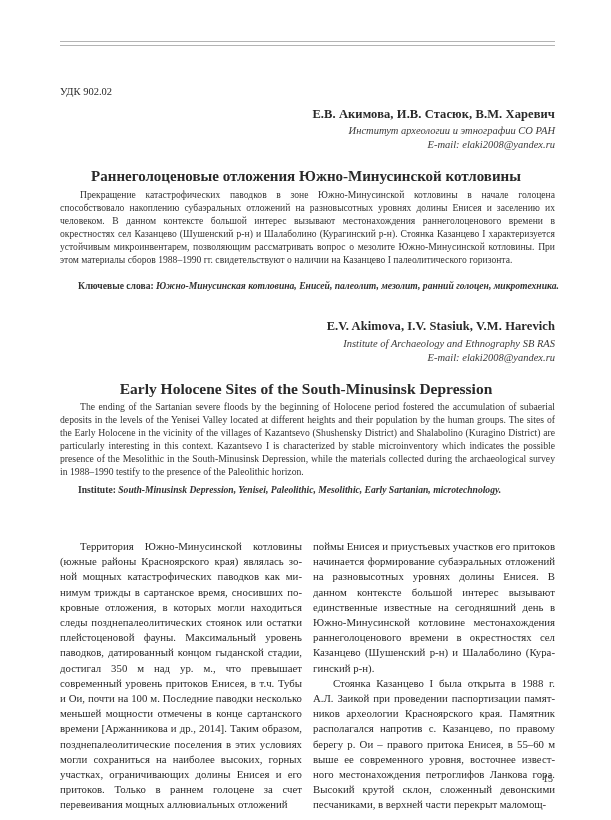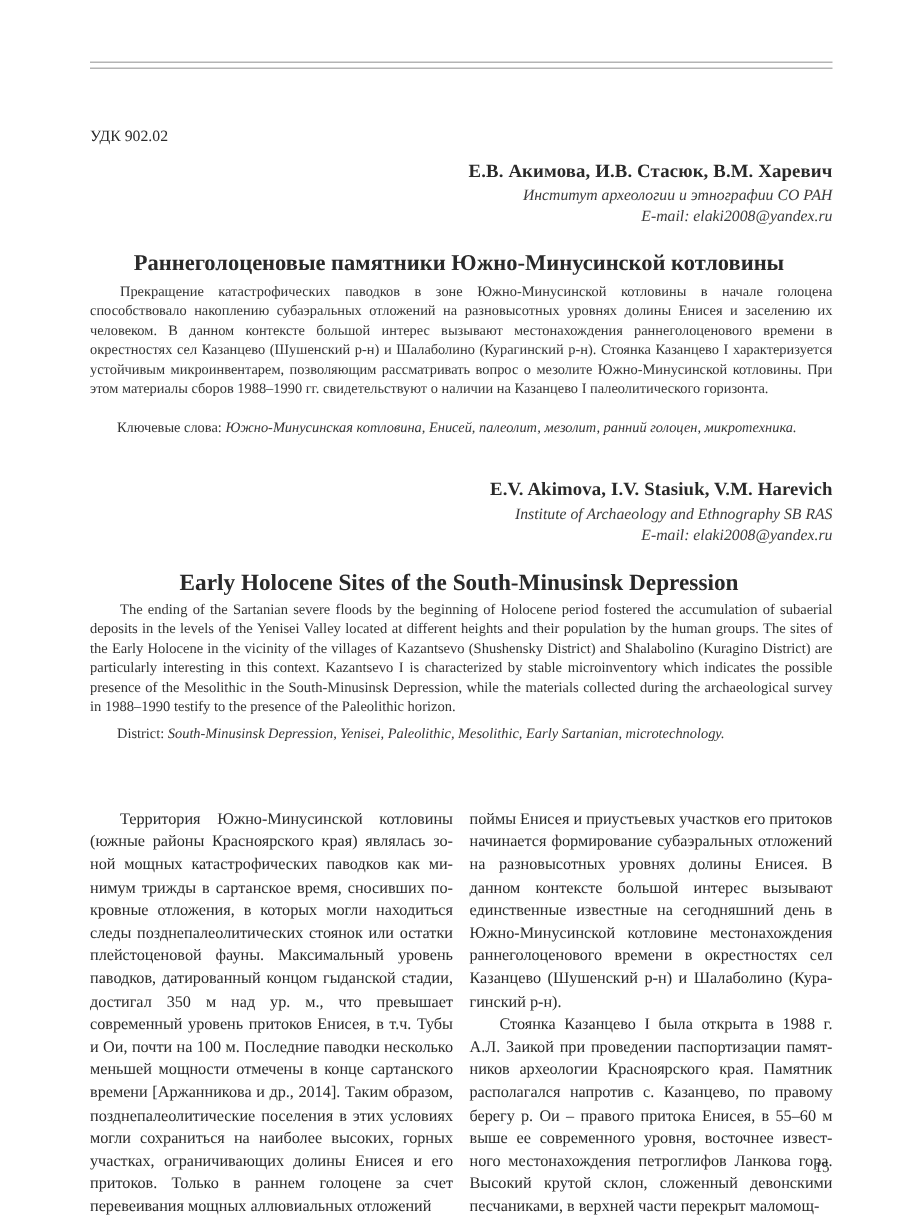--- a/index.html
+++ b/index.html
@@ -34,21 +34,21 @@
     .title-en { top: 380px; font-size: 15.5px; }
     .abstract {
       position: absolute; left: 60px; width: 495px;
       font-size: 9.6px; line-height: 13px; color: #333;
       text-align: justify; text-indent: 20px; margin: 0;
     }
     .abstract-ru { top: 188px; }
     .abstract-en { top: 400px; font-size: 9.7px; }
     .keywords {
       position: absolute; left: 78px; width: 480px;
-      font-size: 9.6px; color: #333; margin: 0; white-space: nowrap;
+      font-size: 9.6px; color: #333; margin: 0; white-space: nowrap; font-weight: bold;
     }
     .keywords-ru { top: 280px; }
     .keywords-en { top: 484px; }
     .kw-values { font-style: italic; }
     .col {
       position: absolute; top: 539px; width: 242px;
       font-size: 10.8px; line-height: 15.2px; color: #2a2a2a;
       text-align: justify; hyphens: manual;
     }
     .col-left { left: 60px; }
@@ -66,37 +66,37 @@
   <div class="top-rule"></div>
 
   <div class="udk">УДК 902.02</div>
 
   <div class="authors">Е.В. Акимова, И.В. Стасюк, В.М. Харевич</div>
   <div class="affil affil-ru">
     <div>Институт археологии и этнографии СО РАН</div>
     <div>E-mail: elaki2008@yandex.ru</div>
   </div>
 
-  <div class="title title-ru">Раннеголоценовые памятники Южно-Минусинской котловины</div>
+  <div class="title title-ru">Раннеголоценовые отложения Южно-Минусинской котловины</div>
   <p class="abstract abstract-ru">Прекращение катастрофических паводков в зоне Южно-Минусинской котловины в начале голоцена способствовало накоплению субаэральных отложений на разновысотных уровнях долины Енисея и заселению их человеком. В данном контексте большой интерес вызывают местонахождения раннеголоценового времени в окрестностях сел Казанцево (Шушенский р-н) и Шалаболино (Курагинский р-н). Стоянка Казанцево I характеризуется устойчивым микроинвентарем, позволяющим рассматривать вопрос о мезолите Южно-Минусинской котловины. При этом материалы сборов 1988–1990 гг. свидетельствуют о наличии на Казанцево I палеолитического горизонта.</p>
   <p class="keywords keywords-ru">
     <span>Ключевые слова:</span>
     <span class="kw-values">Южно-Минусинская котловина, Енисей, палеолит, мезолит, ранний голоцен, микротехника.</span>
   </p>
 
   <div class="authors authors-en">E.V. Akimova, I.V. Stasiuk, V.M. Harevich</div>
   <div class="affil affil-en">
     <div>Institute of Archaeology and Ethnography SB RAS</div>
     <div>E-mail: elaki2008@yandex.ru</div>
   </div>
 
   <div class="title title-en">Early Holocene Sites of the South-Minusinsk Depression</div>
   <p class="abstract abstract-en">The ending of the Sartanian severe floods by the beginning of Holocene period fostered the accumulation of subaerial deposits in the levels of the Yenisei Valley located at different heights and their population by the human groups. The sites of the Early Holocene in the vicinity of the villages of Kazantsevo (Shushensky District) and Shalabolino (Kuragino District) are particularly interesting in this context. Kazantsevo I is characterized by stable microinventory which indicates the possible presence of the Mesolithic in the South-Minusinsk Depression, while the materials collected during the archaeological survey in 1988–1990 testify to the presence of the Paleolithic horizon.</p>
   <p class="keywords keywords-en">
-    <span>District:</span>
+    <span>Institute:</span>
     <span class="kw-values">South-Minusinsk Depression, Yenisei, Paleolithic, Mesolithic, Early Sartanian, microtechnology.</span>
   </p>
 
   <div class="col col-left">
     <p class="indent">Территория Южно-Минусинской котловины (южные районы Красноярского края) являлась зо­ной мощных катастрофических паводков как ми­нимум трижды в сартанское время, сносивших по­кровные отложения, в которых могли находиться следы позднепалеолитических стоянок или остат­ки плейстоценовой фауны. Максимальный уро­вень паводков, датированный концом гыданской стадии, достигал 350 м над ур. м., что превышает современный уровень притоков Енисея, в т.ч. Тубы и Ои, почти на 100 м. Последние паводки несколь­ко меньшей мощности отмечены в конце сартан­ского времени [Аржанникова и др., 2014]. Таким образом, позднепалеолитические поселения в этих условиях могли сохраниться на наиболее высоких, горных участках, ограничивающих долины Енисея и его притоков. Только в раннем голоцене за счет перевеивания мощных аллювиальных отложений</p>
   </div>
 
   <div class="col col-right">
     <p>поймы Енисея и приустьевых участков его прито­ков начинается формирование субаэральных отло­жений на разновысотных уровнях долины Енисея. В данном контексте большой интерес вызывают единственные известные на сегодняшний день в Южно-Минусинской котловине местонахожде­ния раннеголоценового времени в окрестностях сел Казанцево (Шушенский р-н) и Шалаболино (Кура­гинский р-н).</p>
     <p class="indent">Стоянка Казанцево I была открыта в 1988 г. А.Л. Заикой при проведении паспортизации памят­ников археологии Красноярского края.  Памятник располагался напротив с. Казанцево, по правому берегу р. Ои  – правого притока Енисея, в 55–60 м выше ее современного уровня, восточнее извест­ного местонахождения петроглифов Ланкова гора. Высокий крутой склон, сложенный девонскими песчаниками, в верхней части перекрыт маломощ-</p>

